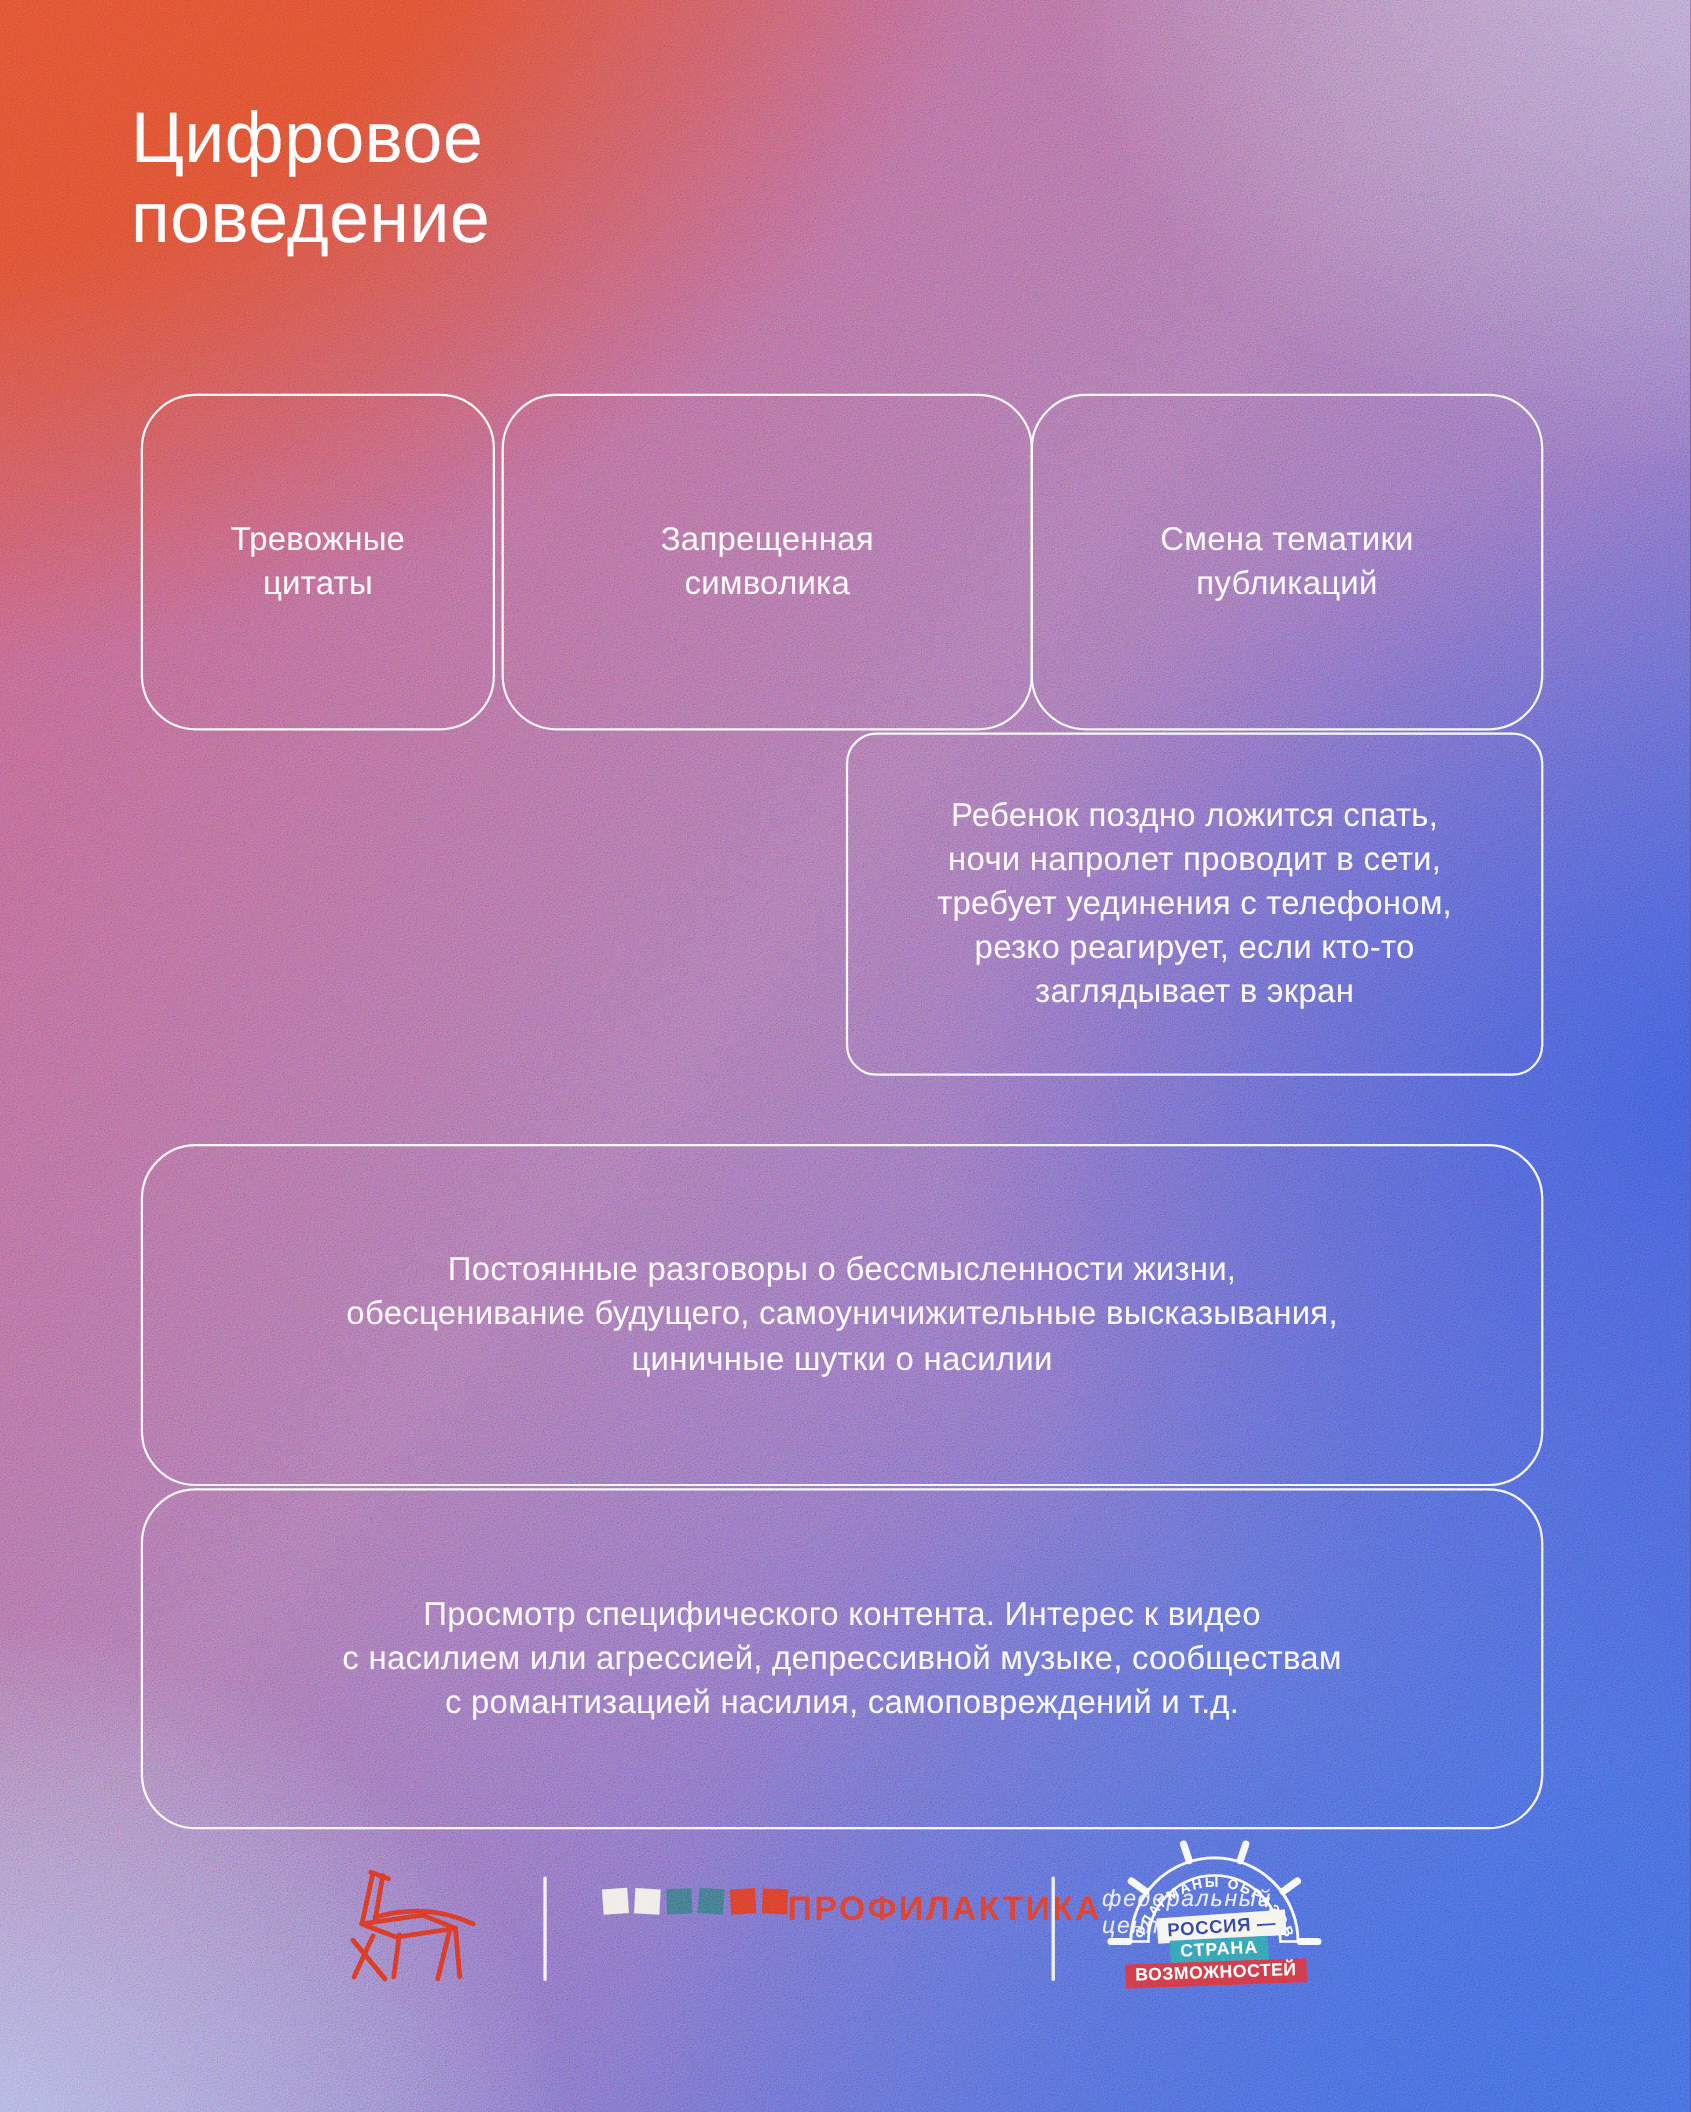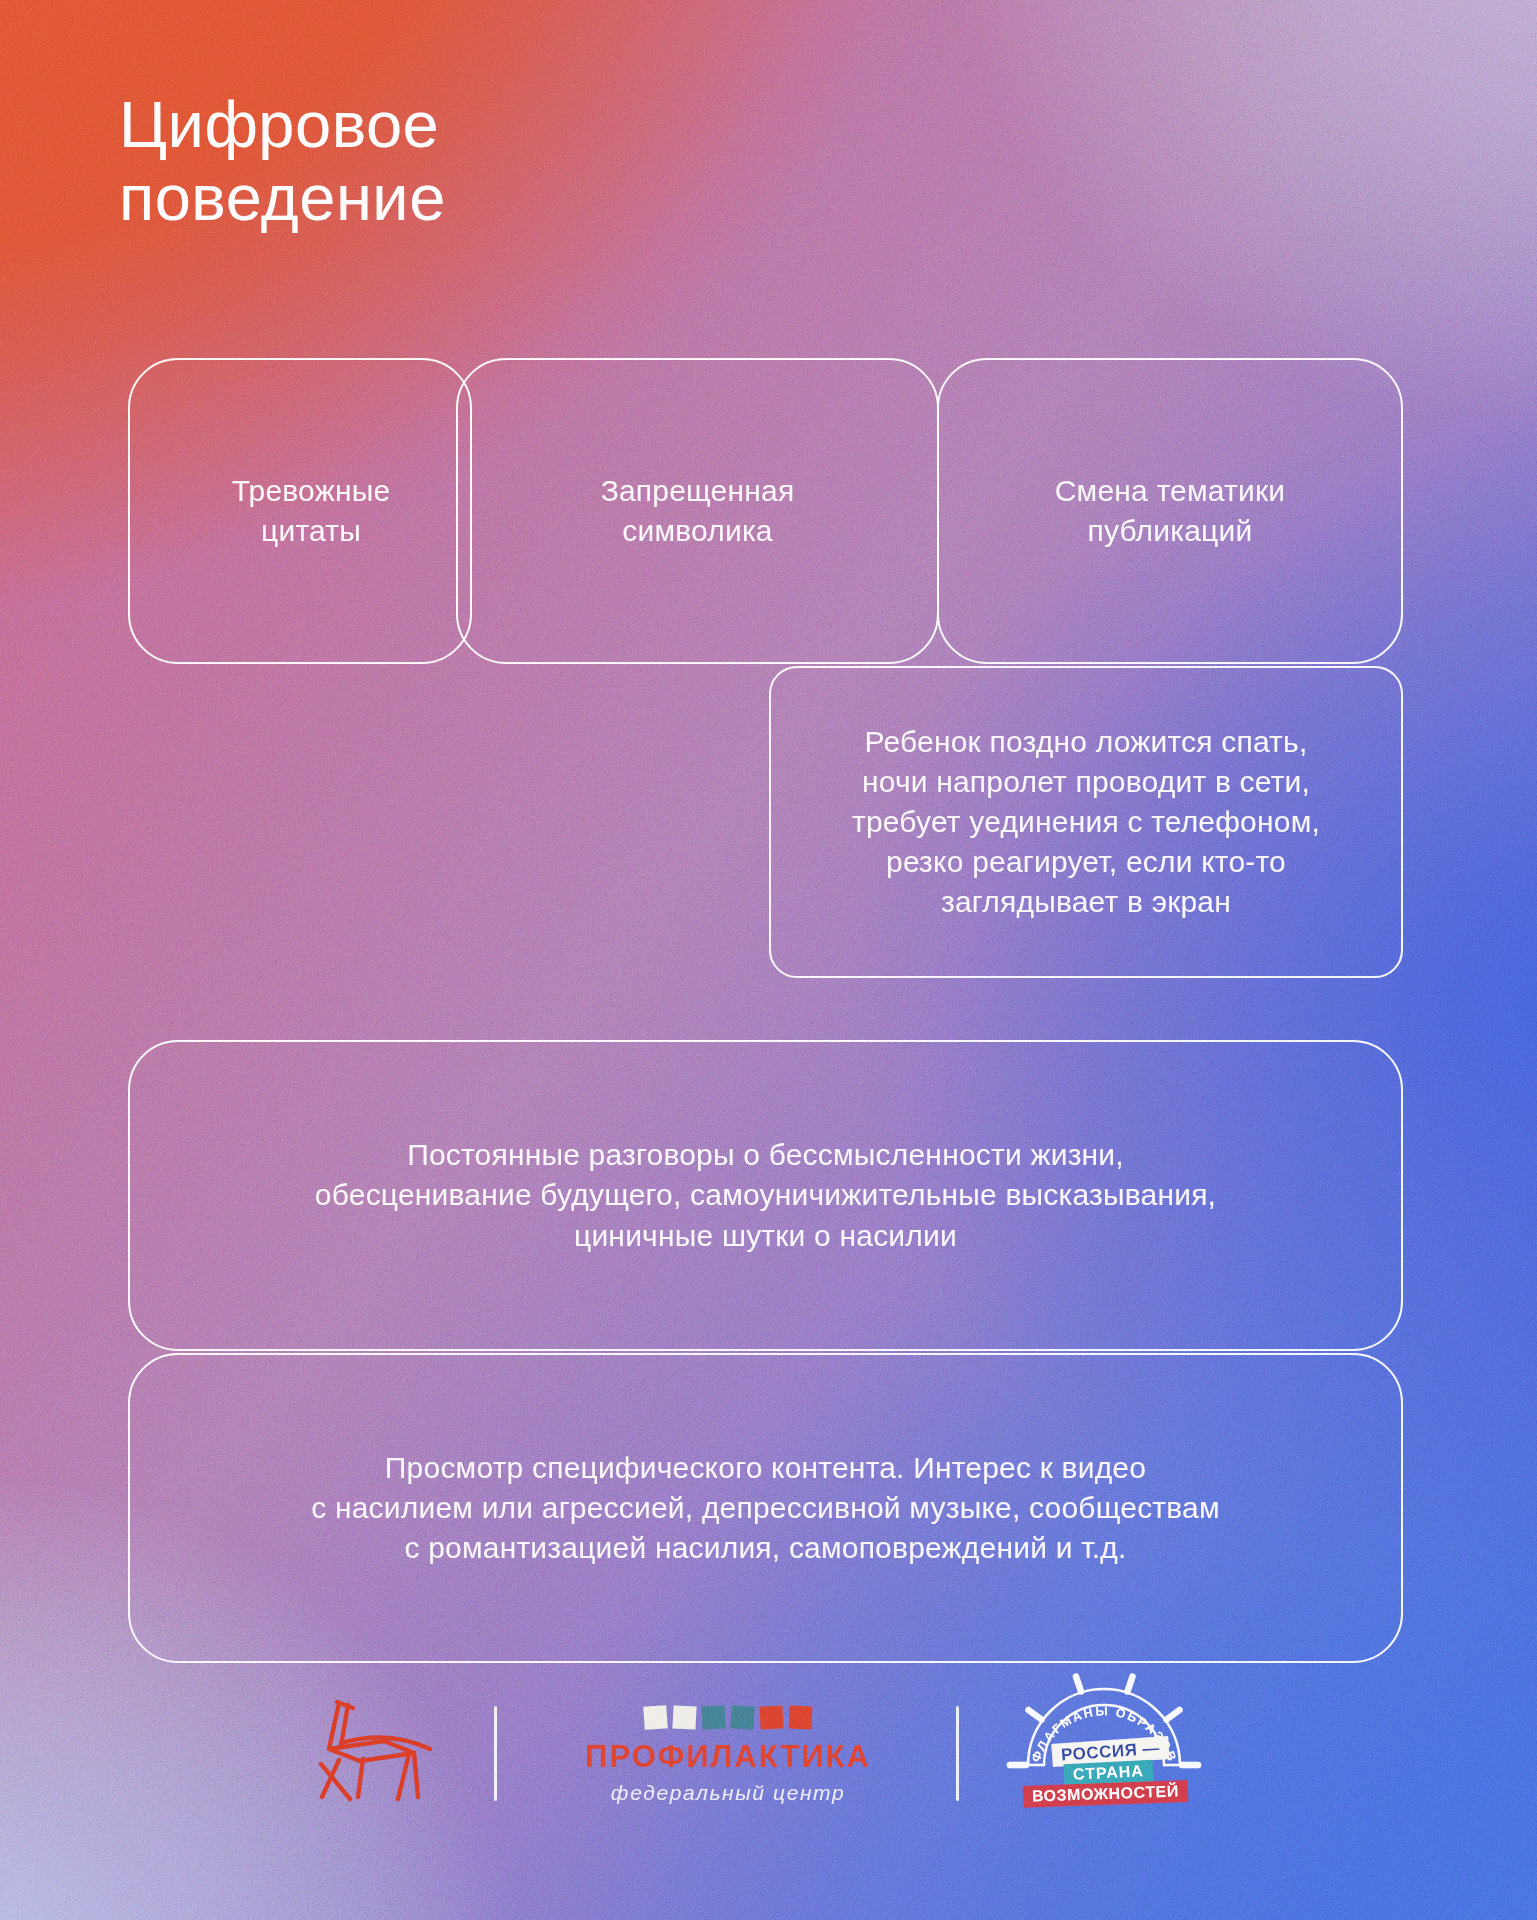--- a/index.html
+++ b/index.html
@@ -27,36 +27,36 @@
 
   .card{
     position:absolute;
     border:2px solid rgba(255,255,255,.93);
     border-radius:50px;
     display:flex;align-items:center;justify-content:center;
     color:rgba(255,251,253,.96);
     text-align:center;
   }
   .card span{white-space:pre-line;font-size:30px;line-height:1.34;letter-spacing:.2px;font-weight:400;}
-  .r1c1{left:128px;top:358px;width:318px;height:302px;padding-left:22px;}
+  .r1c1{left:128px;top:358px;width:318px;height:302px;}
   .r1c2{left:456px;top:358px;width:479px;height:302px;justify-content:center;}
   .r1c3{left:937px;top:358px;width:462px;height:302px;}
   .r2c1{left:128px;top:666px;width:635px;height:308px;}
   .r2c2{left:769px;top:666px;width:630px;height:308px;border-radius:28px;}
   .r3{left:128px;top:1040px;width:1271px;height:307px;}
   .r4{left:128px;top:1353px;width:1271px;height:306px;}
 
   
   .divider{position:absolute;width:3px;height:95px;background:rgba(255,255,255,.88);border-radius:2px;}
   .div1{left:494px;top:1706px;}
   .div2{left:956px;top:1706px;}
 
   .chair{position:absolute;left:314px;top:1698px;width:124px;height:106px;}
 
-  .prof{position:absolute;left:548px;top:1706px;width:360px;display:flex;flex-direction:column;align-items:center;}
+  .prof{position:absolute;left:548px;top:1706px;width:360px;display:flex;flex-direction:row;align-items:center;}
   .squares{display:flex;gap:6px;margin-bottom:12px;}
   .sq{width:23px;height:23px;display:inline-block;}
   .sq-white{background:#ece9e3;}
   .sq-teal{background:#3b6e7d;}
   .sq-red{background:#d23a28;}
   .sq:nth-child(1){transform:rotate(-4deg);}
   .sq:nth-child(2){transform:rotate(3deg);}
   .sq:nth-child(3){transform:rotate(-2deg);}
   .sq:nth-child(4){transform:rotate(4deg);}
   .sq:nth-child(5){transform:rotate(-3deg);}

